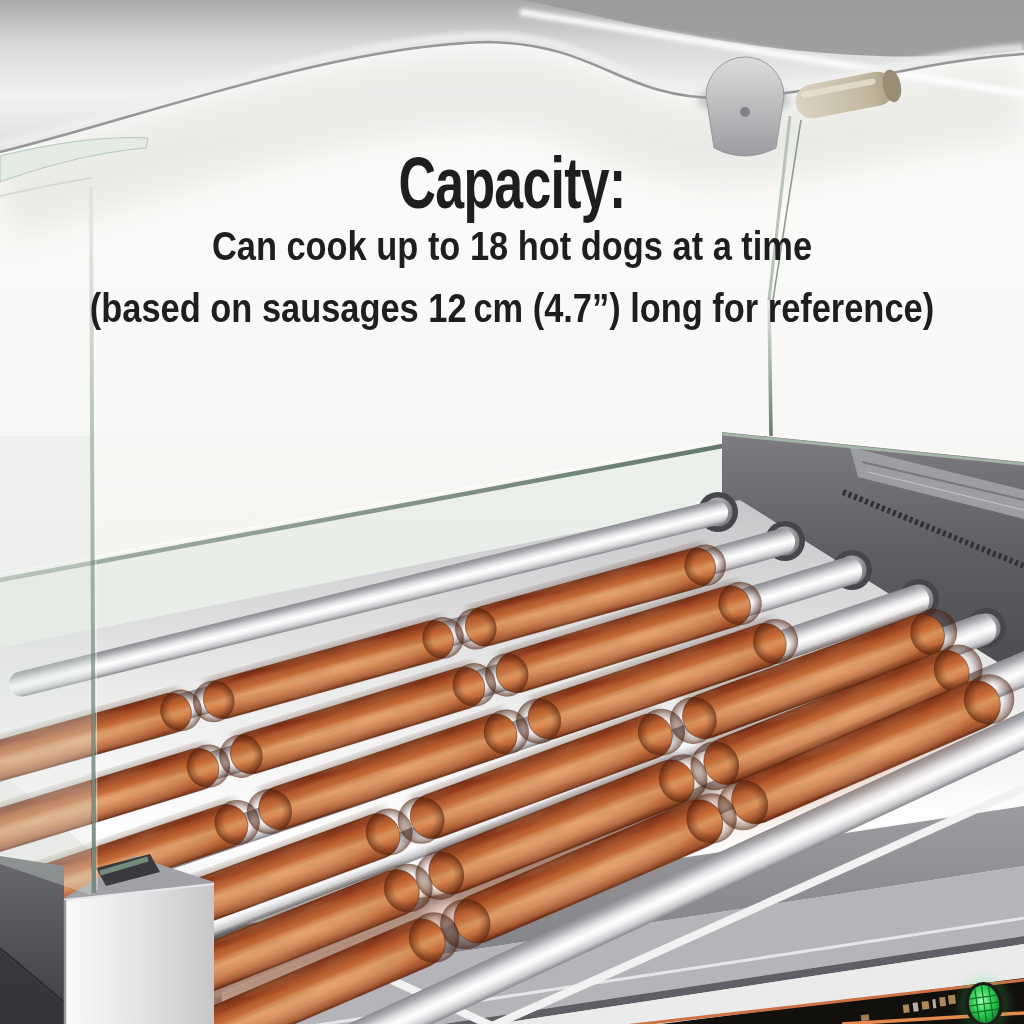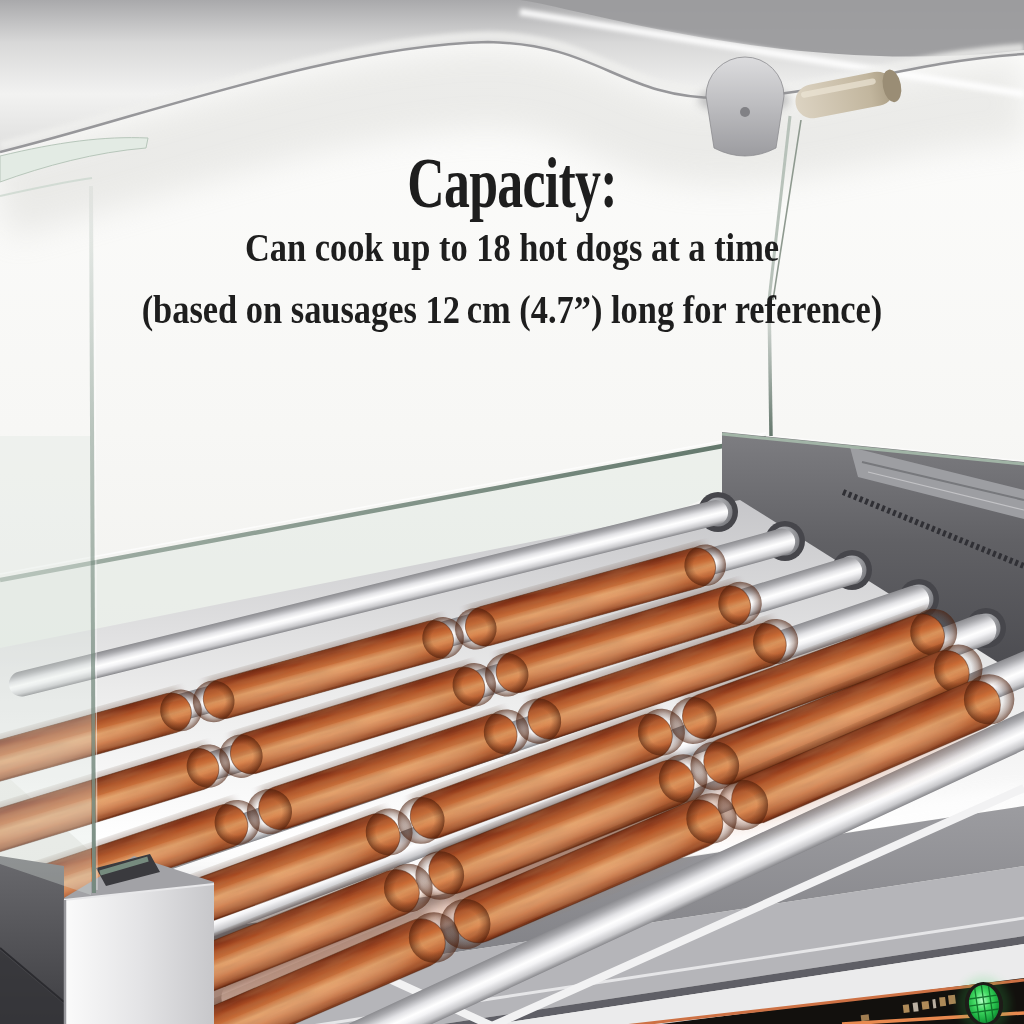--- a/index.html
+++ b/index.html
@@ -1,17 +1,17 @@
 <!DOCTYPE html>
 <html><head>
 <meta charset="utf-8">
 <style>
   html,body{margin:0;padding:0;background:#fff;}
   .stage{position:relative;width:1024px;height:1024px;overflow:hidden;
-         font-family:Liberation Serif, serif;}
+         font-family:Liberation Sans, sans-serif;}
   .stage svg{position:absolute;inset:0;display:block;}
   .headline{position:absolute;left:0;top:0;width:1024px;text-align:center;pointer-events:none;}
   .headline .title{position:absolute;left:0;width:1024px;top:142px;
       font-size:72px;font-weight:bold;color:#1e1e1e;letter-spacing:-1px;
       transform:scaleX(.72);transform-origin:50% 50%;white-space:nowrap;}
   .headline .line{position:absolute;left:0;width:1024px;
       font-size:40px;font-weight:bold;color:#222;
       transform:scaleX(.86);transform-origin:50% 50%;white-space:nowrap;}
   .headline .l2{top:224px;}
   .headline .l3{top:286px;}

